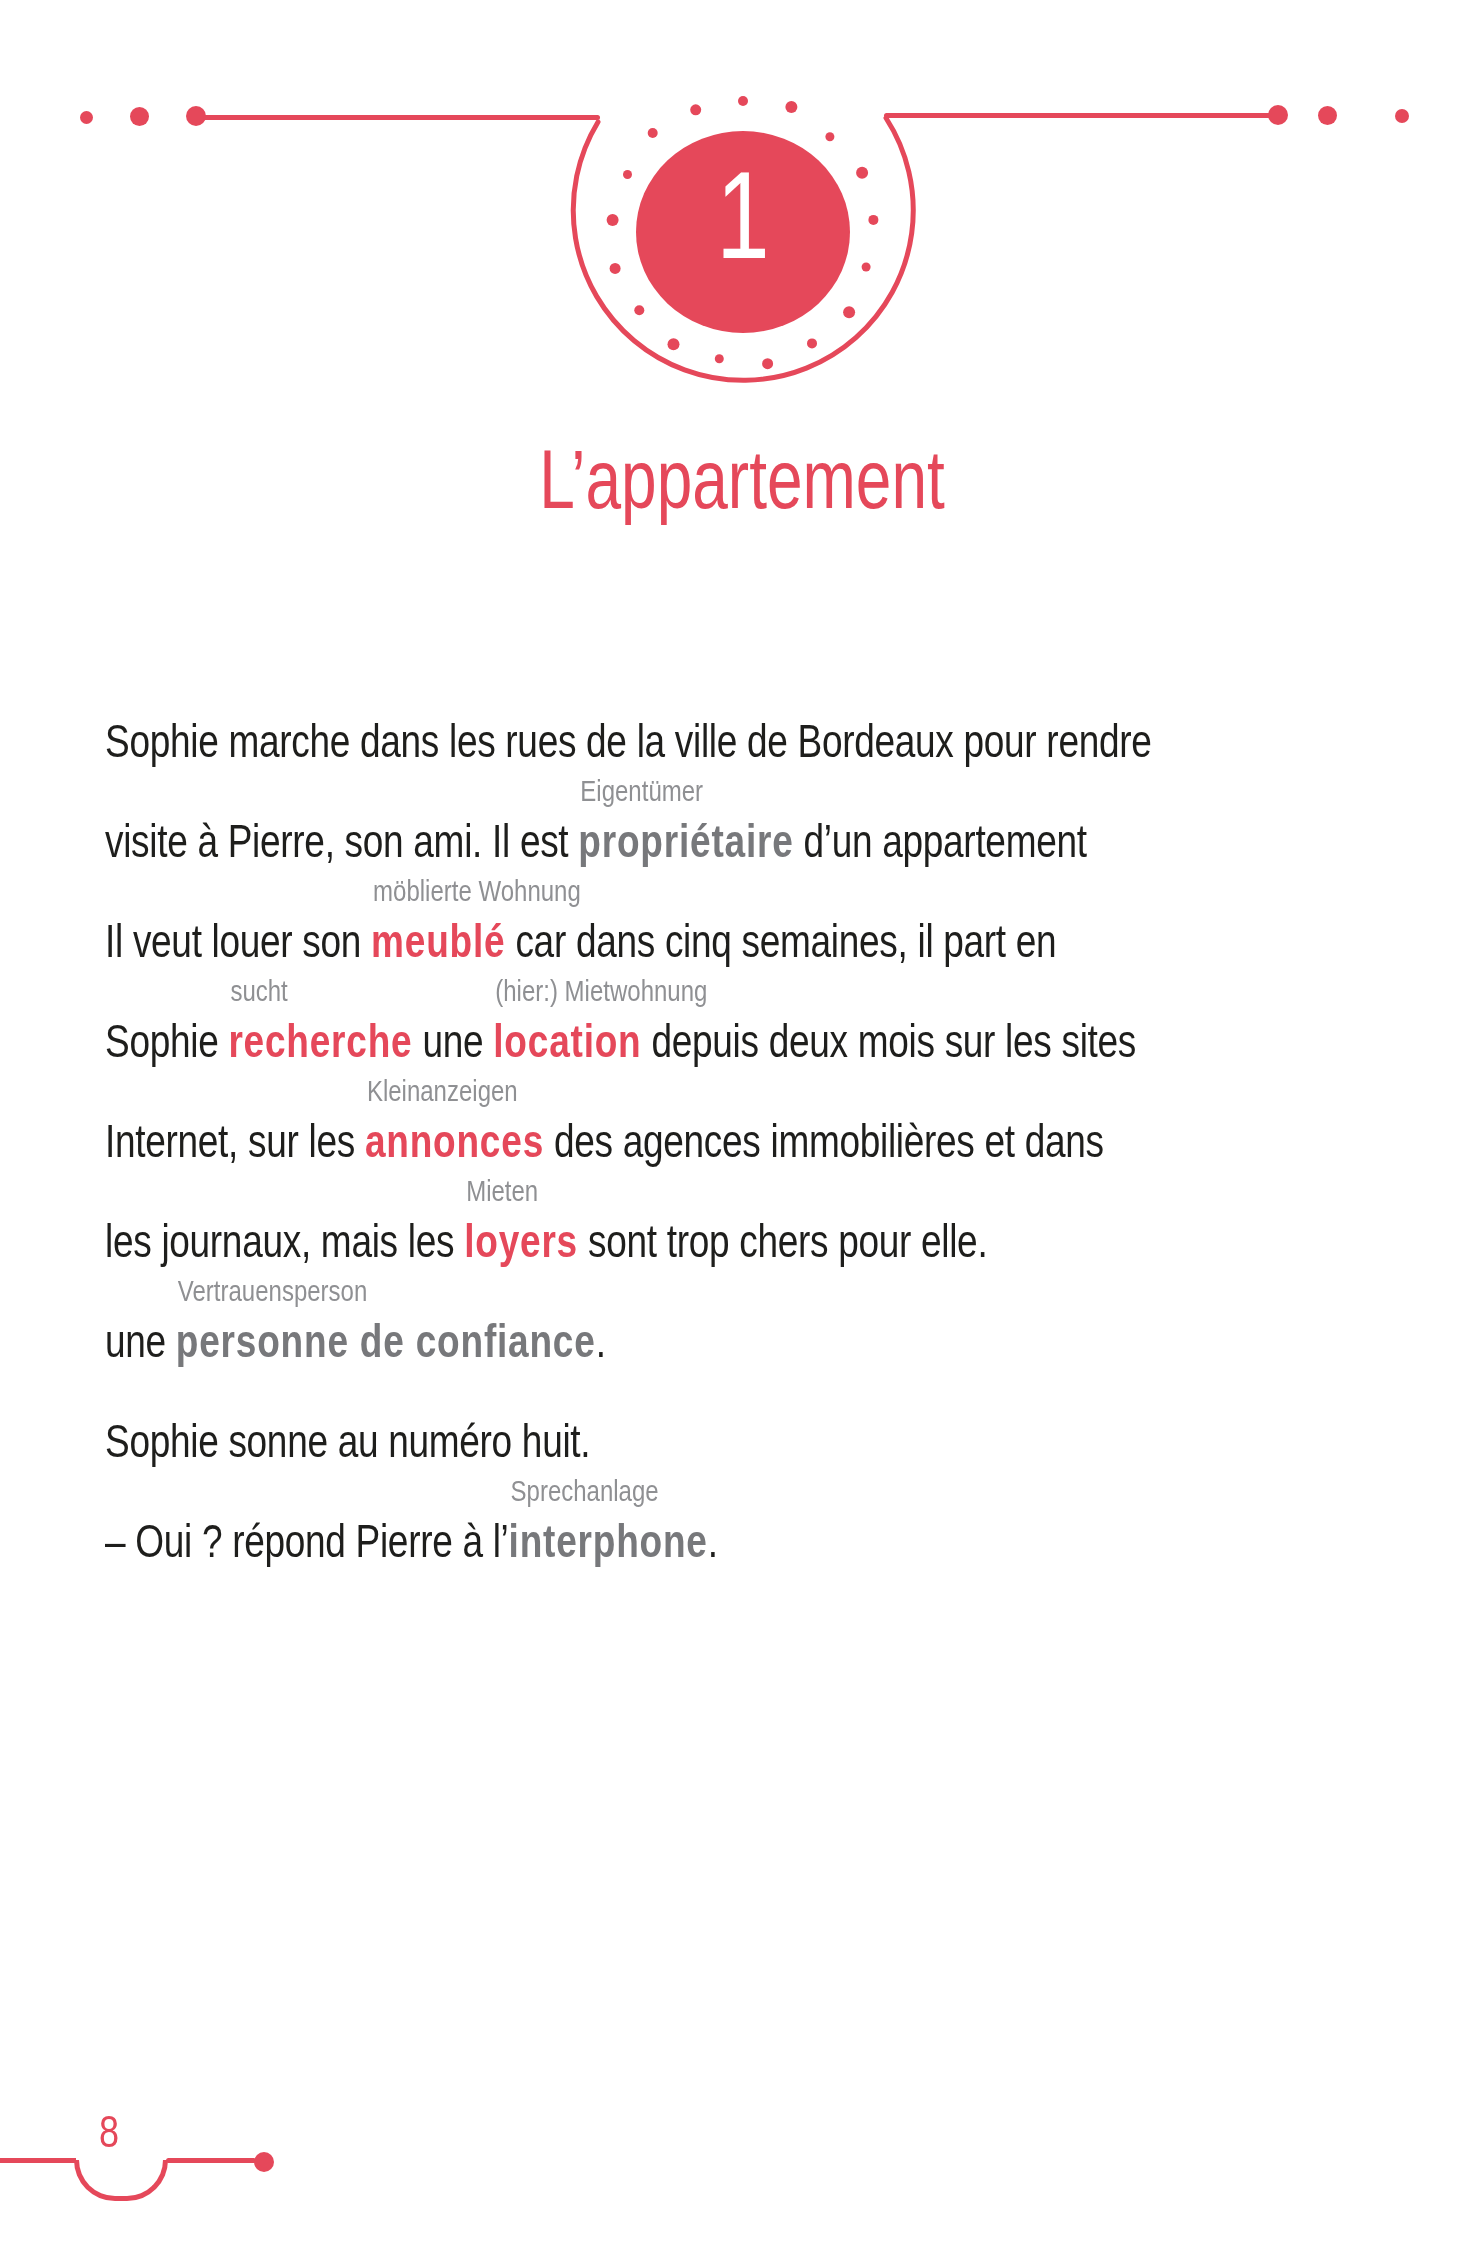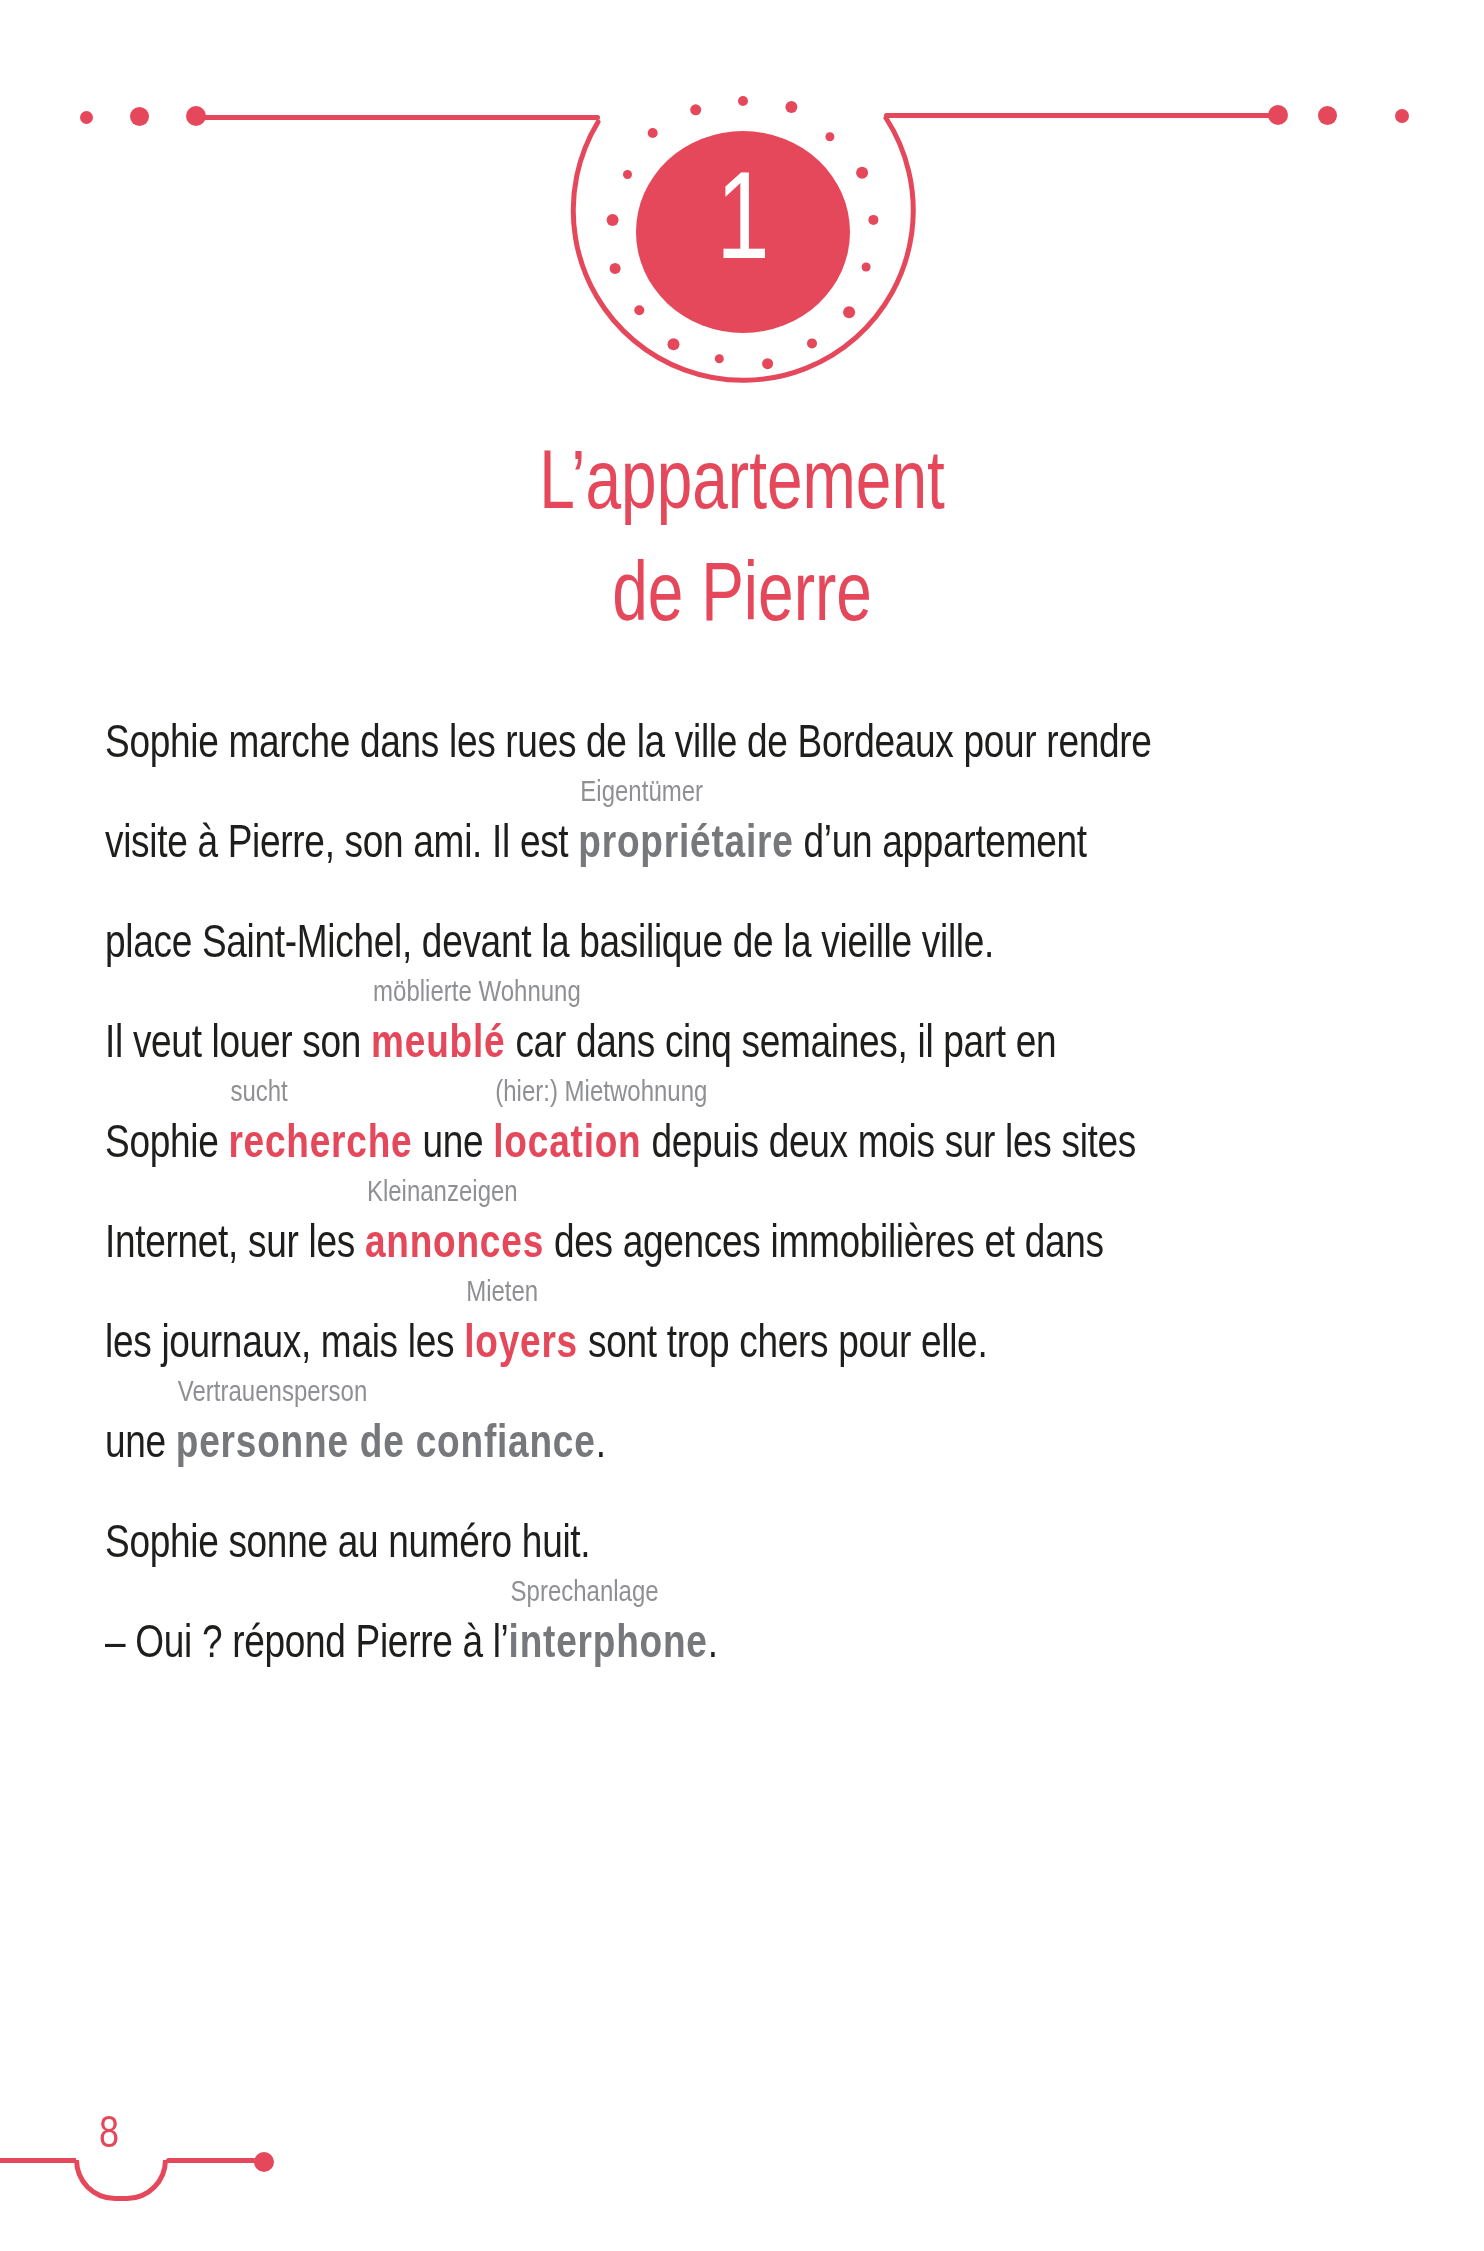--- a/index.html
+++ b/index.html
@@ -110,34 +110,28 @@
   </svg>
   <div class="badge-number" style="color: rgb(255, 255, 255);">
     <span>1</span>
   </div>
 </div>
 
 <div class="title">
   <div class="title-line">
     <span>L’appartement</span>
   </div>
-  <div class="title-line">
-    <span>de Pierre</span>
-  </div>
 </div>
 
 <div class="text-block">
     <div class="bodyline">
       <span class="linetext"><span>Sophie marche dans les rues de la ville de Bordeaux pour rendre</span></span>
     </div>
     <div class="bodyline">
       <span class="linetext"><span>visite à Pierre, son ami. Il est </span><span class="vocab gray">propriétaire<span class="annot">Eigentümer</span></span><span> d’un appartement</span></span>
-    </div>
-    <div class="bodyline">
-      <span class="linetext"><span>place Saint-Michel, devant la basilique de la vieille ville.</span></span>
     </div>
     <div class="bodyline">
       <span class="linetext"><span>Il veut louer son </span><span class="vocab red">meublé<span class="annot">möblierte Wohnung</span></span><span> car dans cinq semaines, il part en</span></span>
     </div>
     <div class="bodyline">
       <span class="linetext"><span>Sophie </span><span class="vocab red">recherche<span class="annot">sucht</span></span><span> une </span><span class="vocab red">location<span class="annot">(hier:) Mietwohnung</span></span><span> depuis deux mois sur les sites</span></span>
     </div>
     <div class="bodyline">
       <span class="linetext"><span>Internet, sur les </span><span class="vocab red">annonces<span class="annot">Kleinanzeigen</span></span><span> des agences immobilières et dans</span></span>
     </div>

